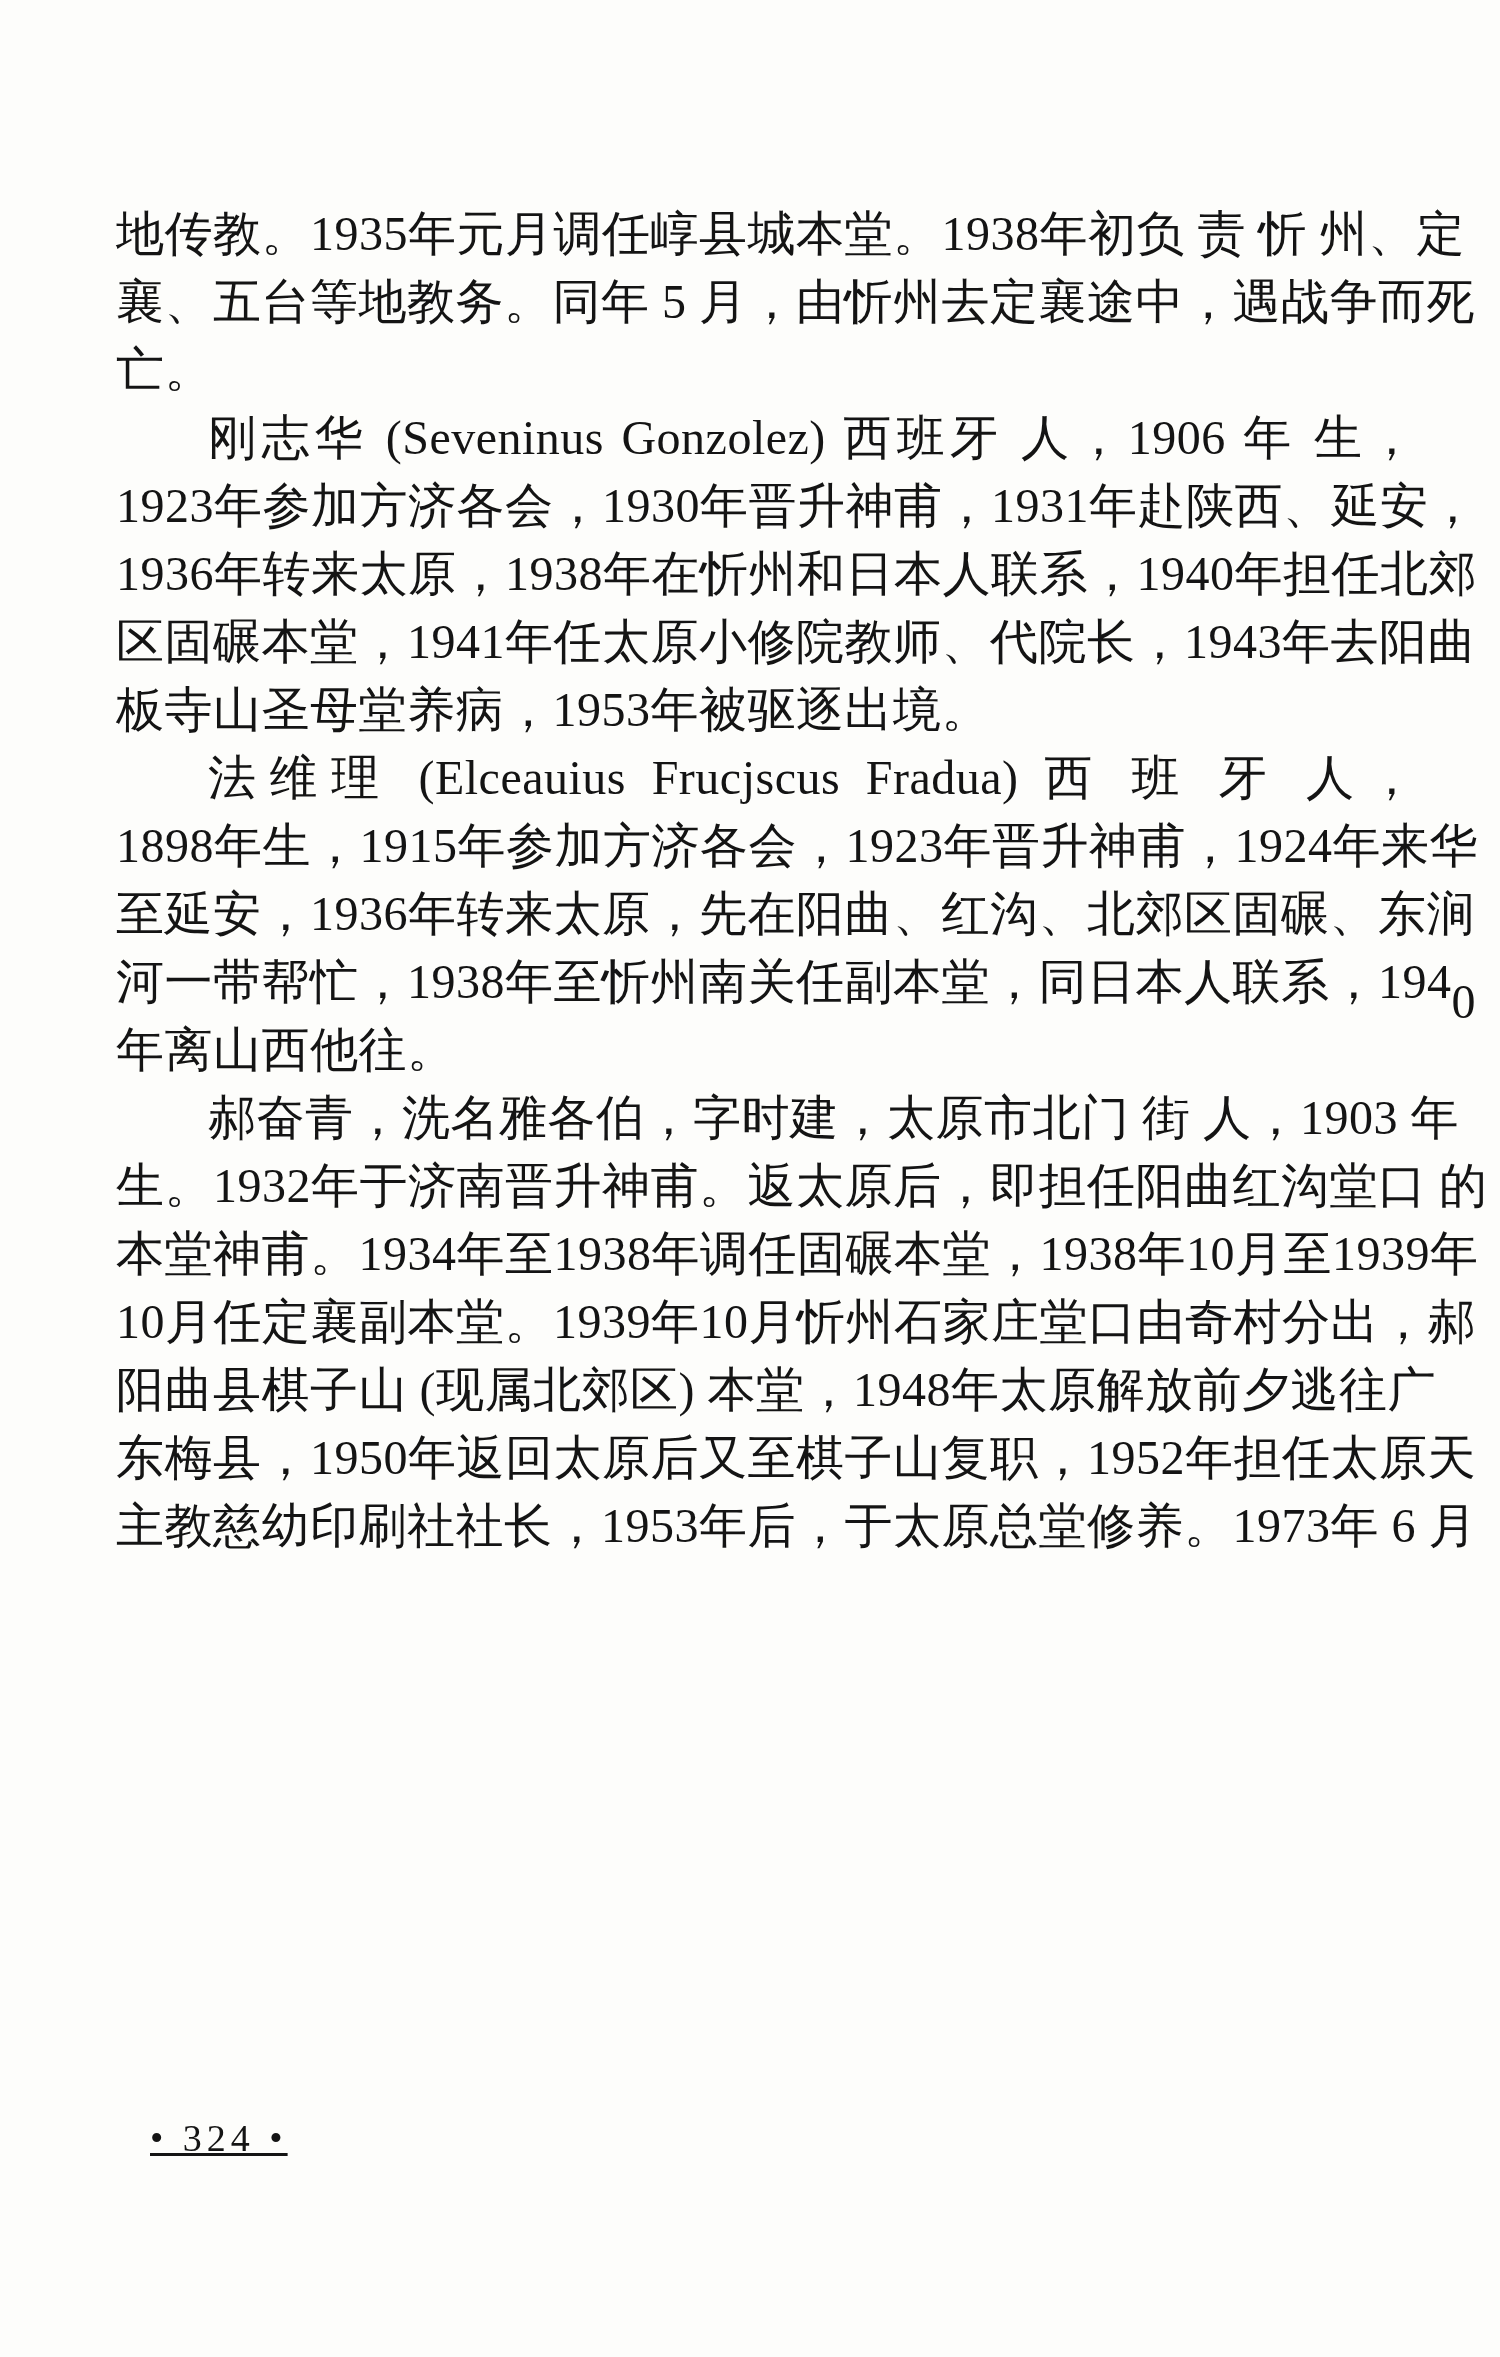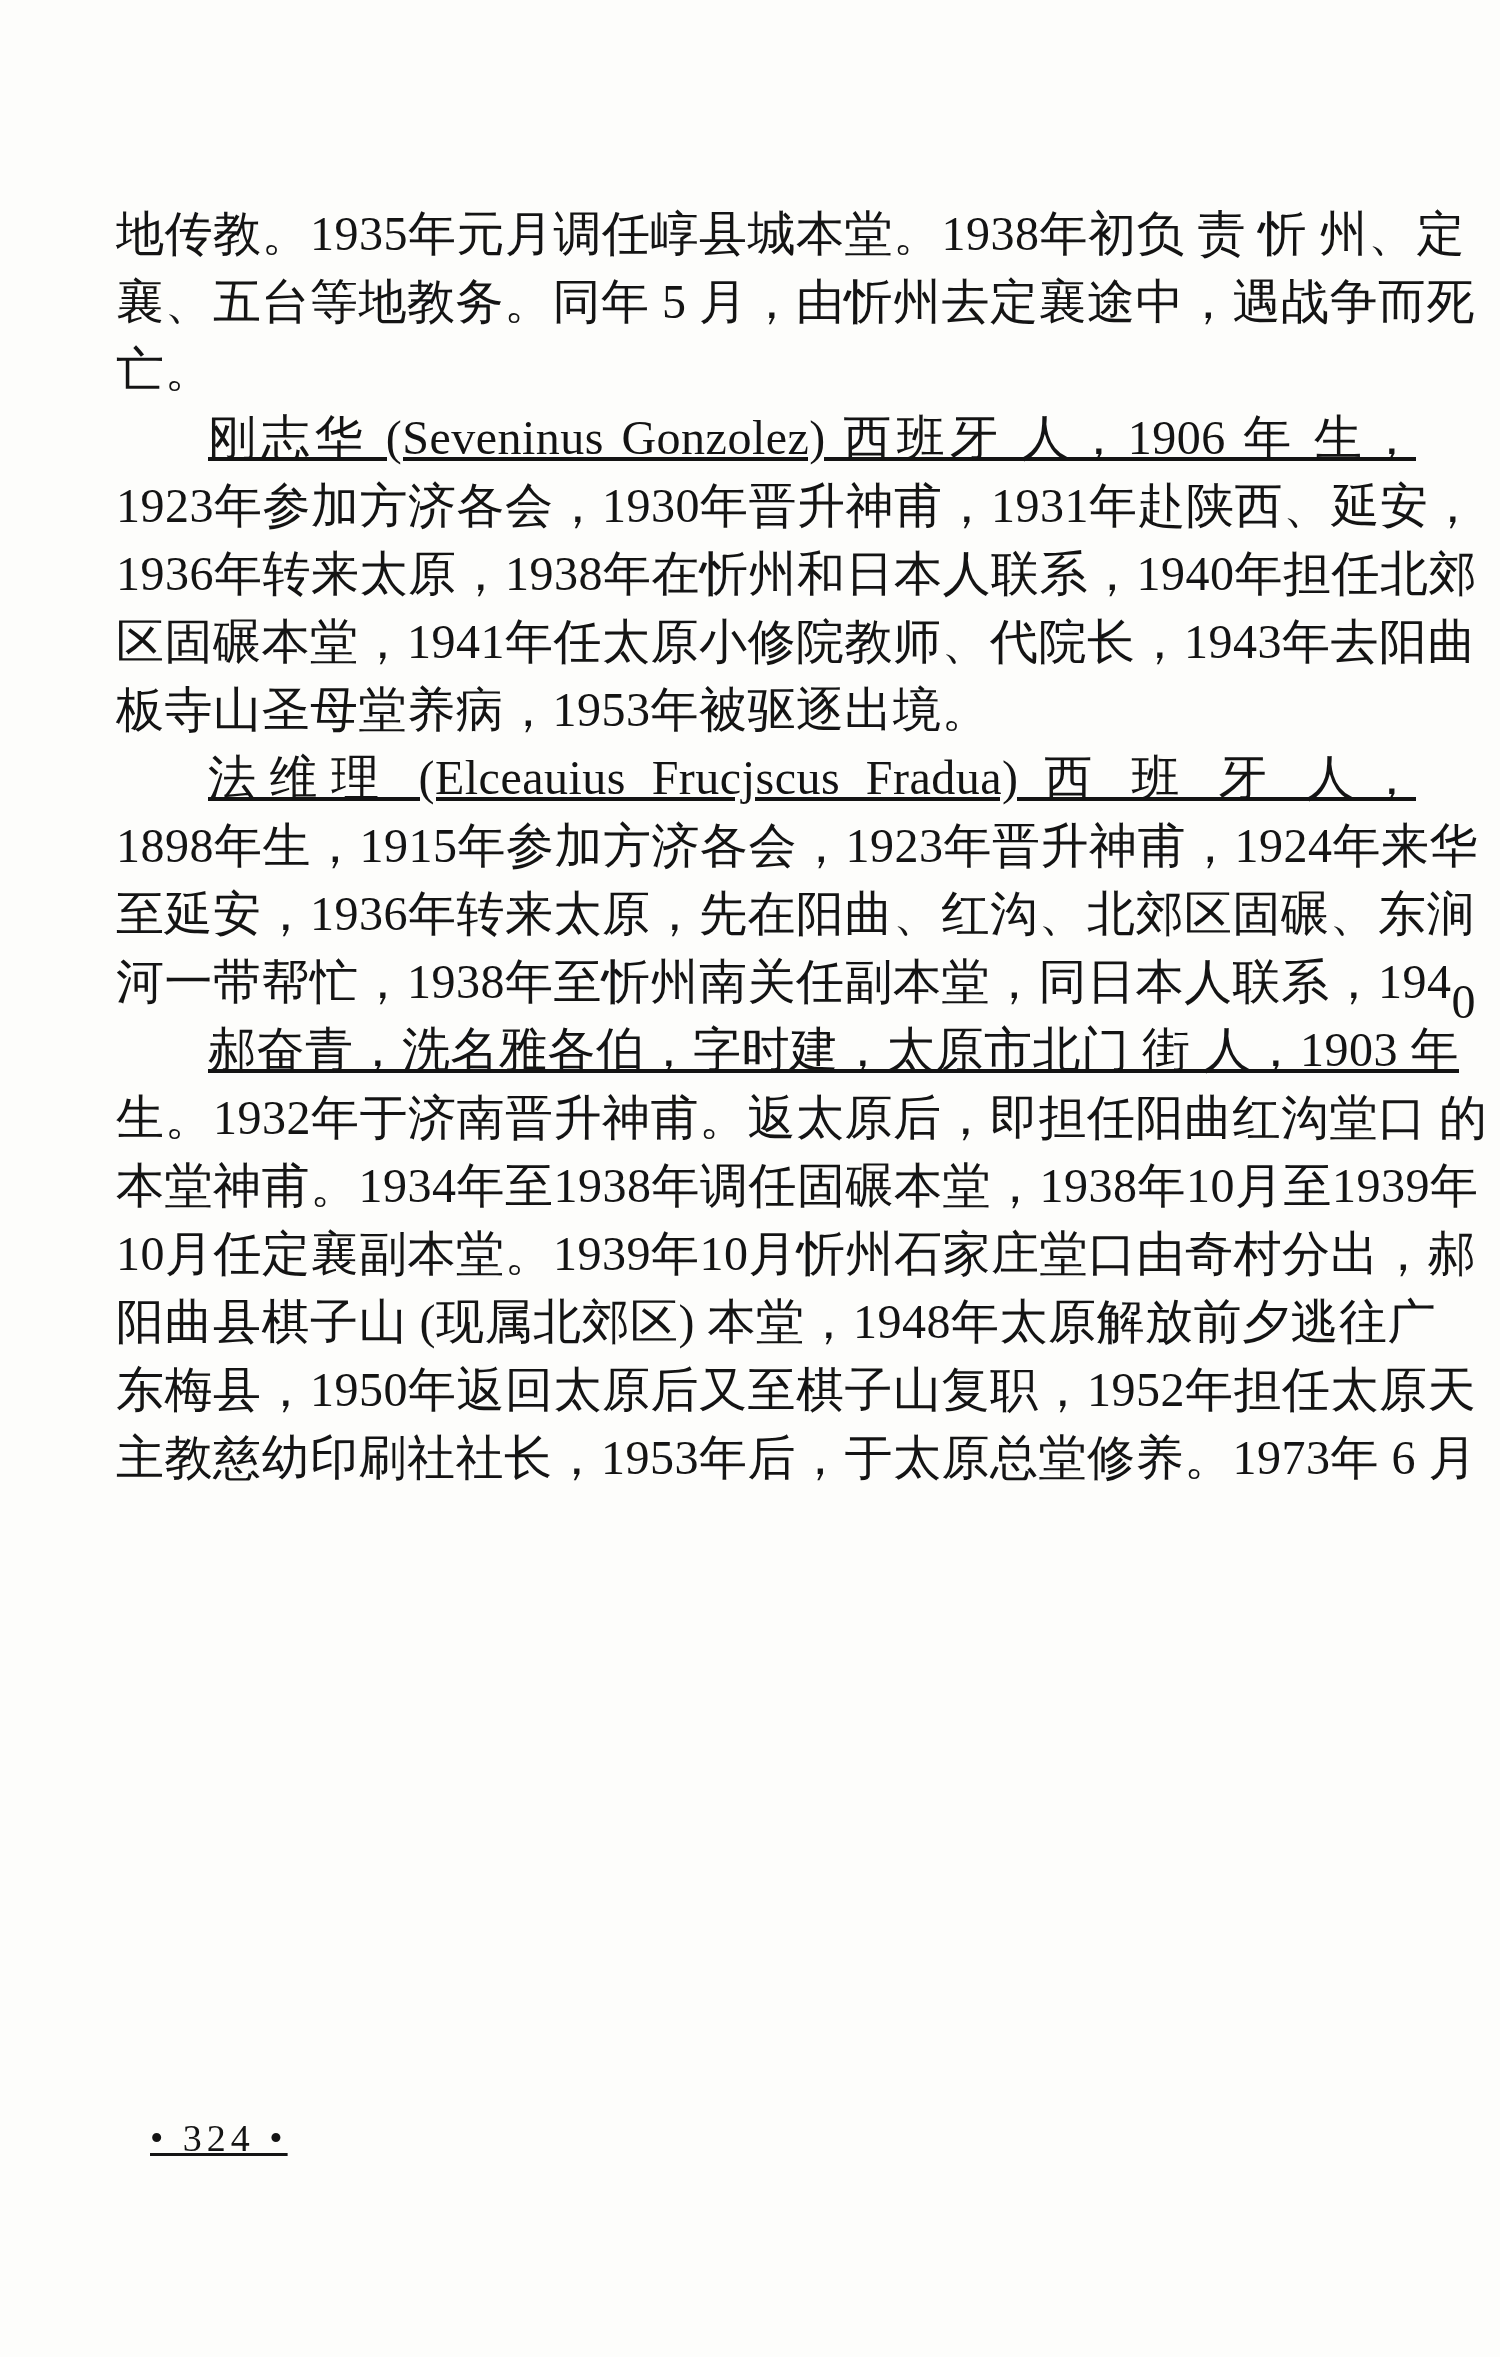--- a/index.html
+++ b/index.html
@@ -31,21 +31,20 @@
     text-align-last: justify;
     white-space: nowrap;
     letter-spacing: 0.5px;
   }
   .line.short {
     text-align: left;
     text-align-last: left;
   }
   .line.indent {
     text-indent: 92px;
-    text-decoration: underline;
   }
   .sub-digit {
     position: relative;
     top: 0.42em;
   }
   .page-number {
     position: absolute;
     left: 150px;
     top: 2108px;
     font-size: 38px;
@@ -65,20 +64,21 @@
     <div class="line short">亡。</div>
     <div class="line indent">刚志华 (Seveninus Gonzolez) 西班牙 人，1906 年 生，</div>
     <div class="line">1923年参加方济各会，1930年晋升神甫，1931年赴陕西、延安，</div>
     <div class="line">1936年转来太原，1938年在忻州和日本人联系，1940年担任北郊</div>
     <div class="line">区固碾本堂，1941年任太原小修院教师、代院长，1943年去阳曲</div>
     <div class="line short">板寺山圣母堂养病，1953年被驱逐出境。</div>
     <div class="line indent">法维理 (Elceauius Frucjscus Fradua) 西 班 牙 人，</div>
     <div class="line">1898年生，1915年参加方济各会，1923年晋升神甫，1924年来华</div>
     <div class="line">至延安，1936年转来太原，先在阳曲、红沟、北郊区固碾、东涧</div>
     <div class="line"><span>河一带帮忙，1938年至忻州南关任副本堂，同日本人联系，194</span><span class="sub-digit">0</span></div>
+    <div class="line short">年离山西他往。</div>
     <div class="line indent">郝奋青，洗名雅各伯，字时建，太原市北门 街 人，1903 年</div>
     <div class="line">生。1932年于济南晋升神甫。返太原后，即担任阳曲红沟堂口 的</div>
     <div class="line">本堂神甫。1934年至1938年调任固碾本堂，1938年10月至1939年</div>
     <div class="line">10月任定襄副本堂。1939年10月忻州石家庄堂口由奇村分出，郝</div>
     <div class="line">阳曲县棋子山 (现属北郊区) 本堂，1948年太原解放前夕逃往广</div>
     <div class="line">东梅县，1950年返回太原后又至棋子山复职，1952年担任太原天</div>
     <div class="line">主教慈幼印刷社社长，1953年后，于太原总堂修养。1973年 6 月</div>
   </div>
 
   <div class="page-number">• 324 •</div>

